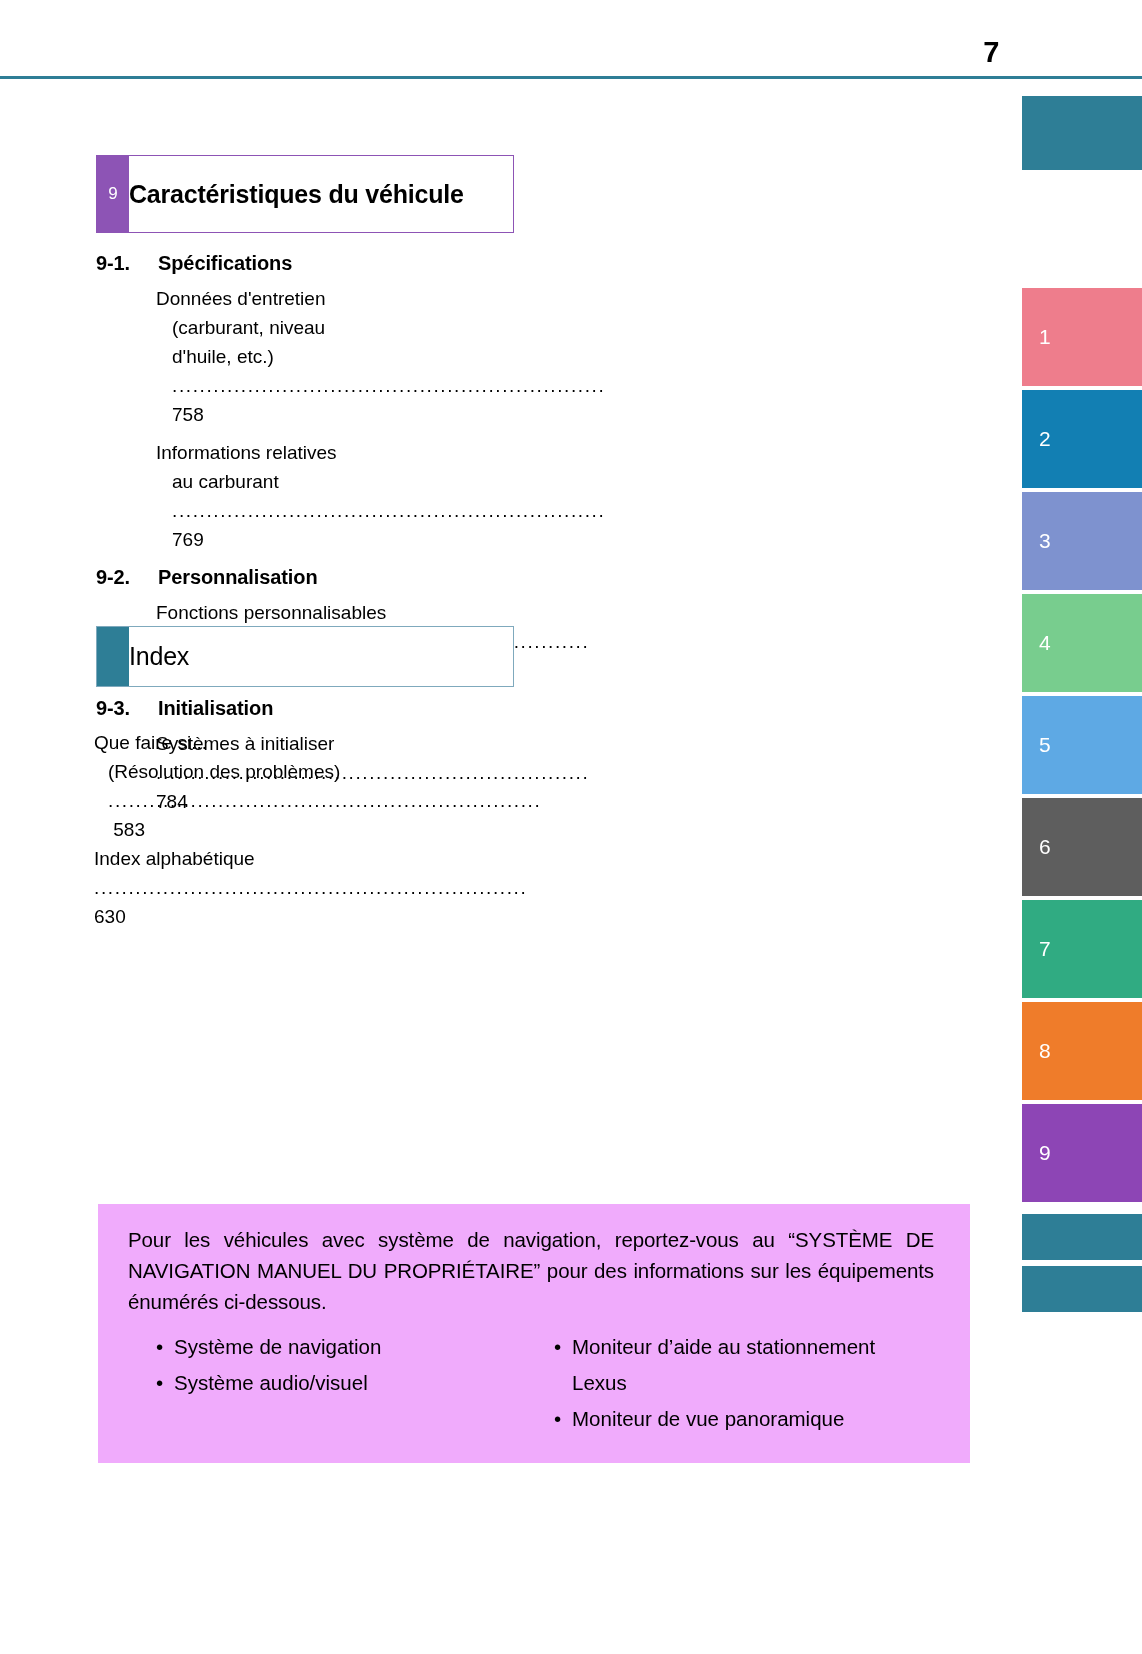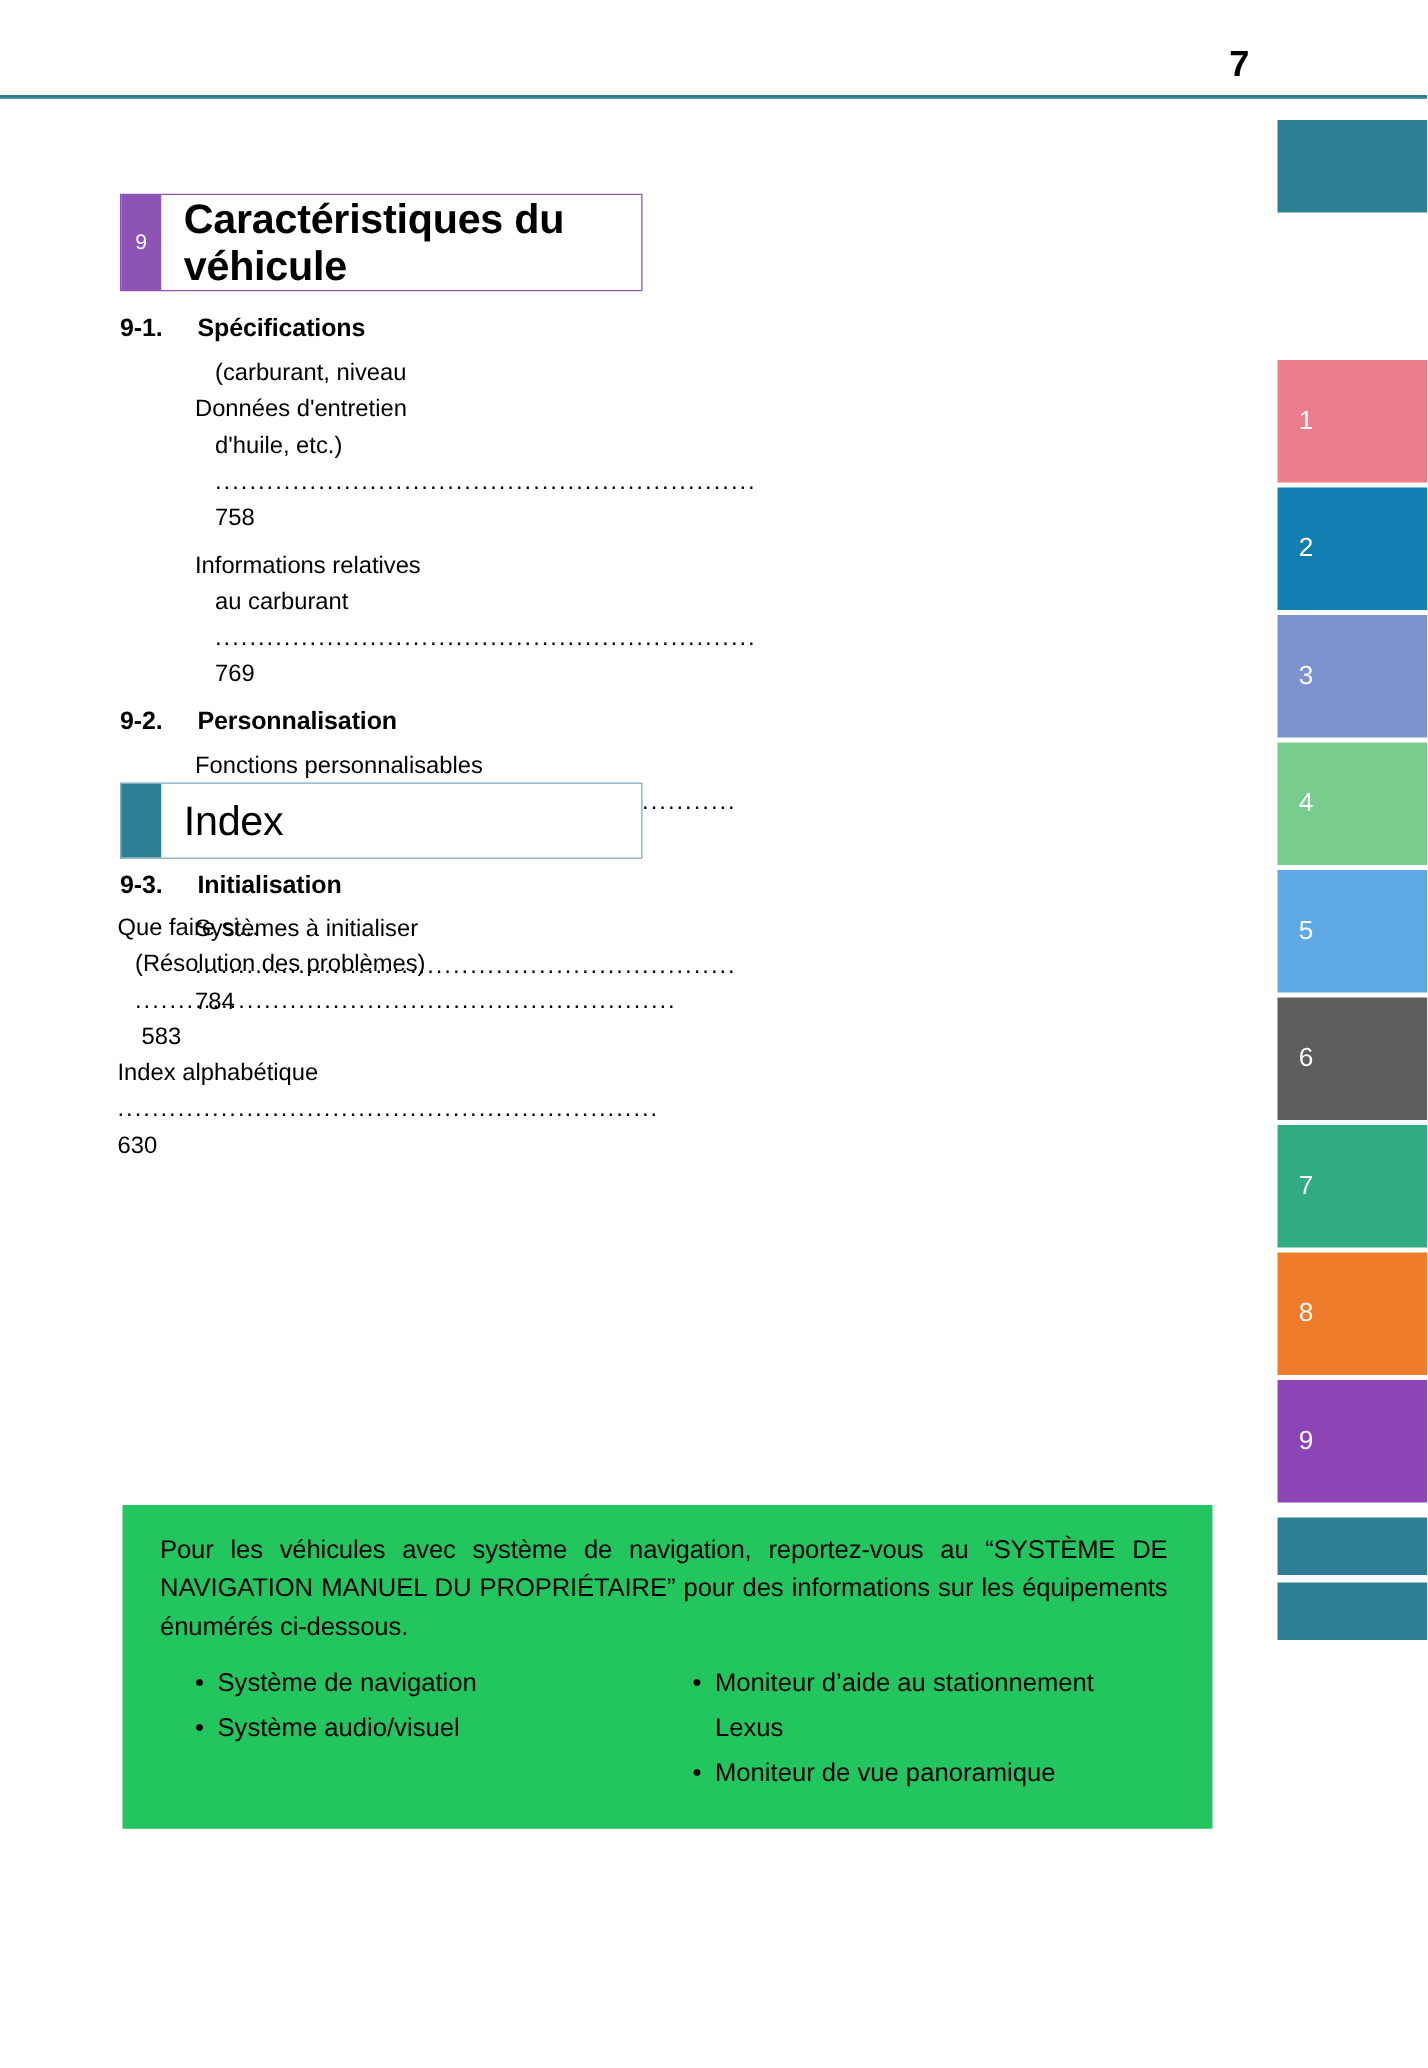--- a/index.html
+++ b/index.html
@@ -67,22 +67,21 @@
     align-items: center;
     justify-content: center;
     color: #ffffff;
     font-size: 17px;
   }
   .title-box.chapter .title-tab { background: #8d54b5; }
   .title-box.index   .title-tab { background: #2e7e96; }
   .title-text {
     display: flex;
     align-items: center;
-    padding-left: 18px;
-    font-size: 33px;
+    font-size: 25px;
     font-weight: 600;
     letter-spacing: -0.2px;
     color: #000;
   }
   .title-box.index .title-text { font-weight: 500; }
 
   
   .toc {
     position: absolute;
     left: 96px;
@@ -160,21 +159,21 @@
     display: flex;
     align-items: center;
   }
 
   
   .notice {
     position: absolute;
     left: 98px;
     top: 1204px;
     width: 872px;
-    background: #22c55e;
+    background: #f0abfc;
     box-sizing: border-box;
     padding: 20px 36px 26px 30px;
   }
   .notice-para {
     font-size: 20.5px;
     line-height: 31px;
     text-align: justify;
     letter-spacing: -0.1px;
     color: #000;
     margin: 0 0 12px 0;
@@ -219,22 +218,22 @@
     <div class="title-text">Caractéristiques du véhicule</div>
   </div>
 
   <div class="toc">
 
     <div class="sec-row">
       <span class="sec-num">9-1.</span>
       <span>Spécifications</span>
     </div>
     <div class="entry">
+      <span class="wrapline">Données d'entretien</span>
       <span class="wrapline cont">(carburant, niveau</span>
-      <span class="wrapline">Données d'entretien</span>
       <span class="wrapline cont leaders">
         <span class="etext">d'huile, etc.)</span>
         <span class="dots">...............................................................</span>
         <span class="epage">758</span>
       </span>
     </div>
     <div class="entry">
       <span class="wrapline">Informations relatives</span>
       <span class="wrapline cont leaders">
         <span class="etext">au carburant</span>

